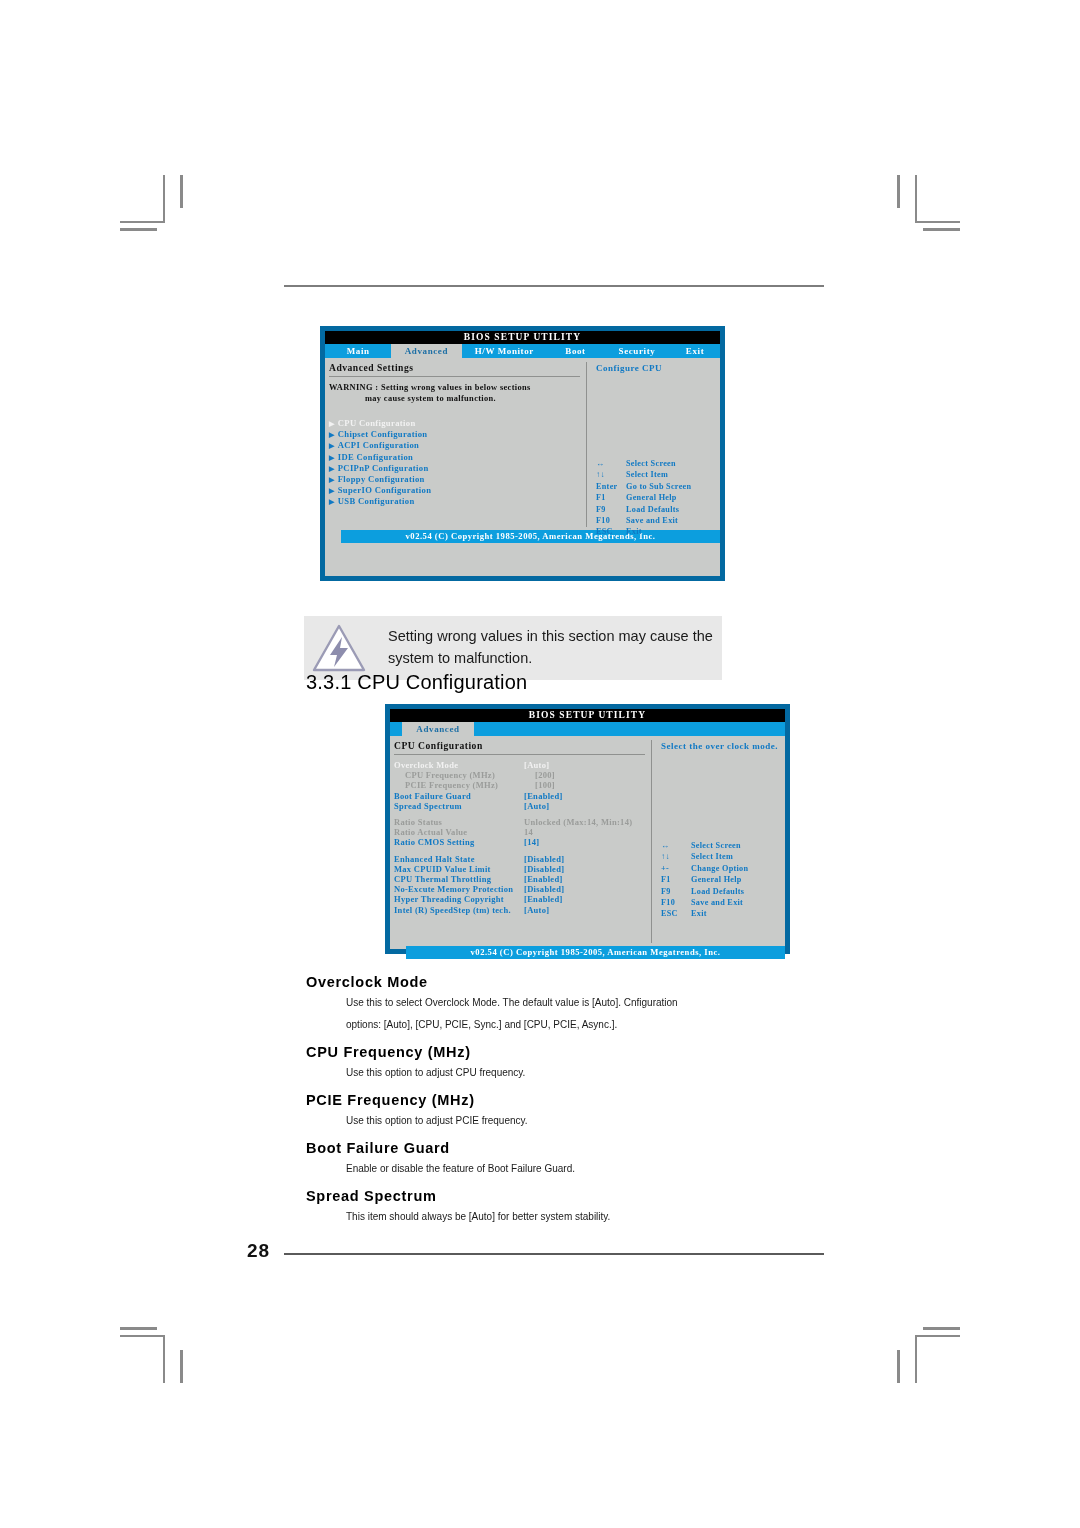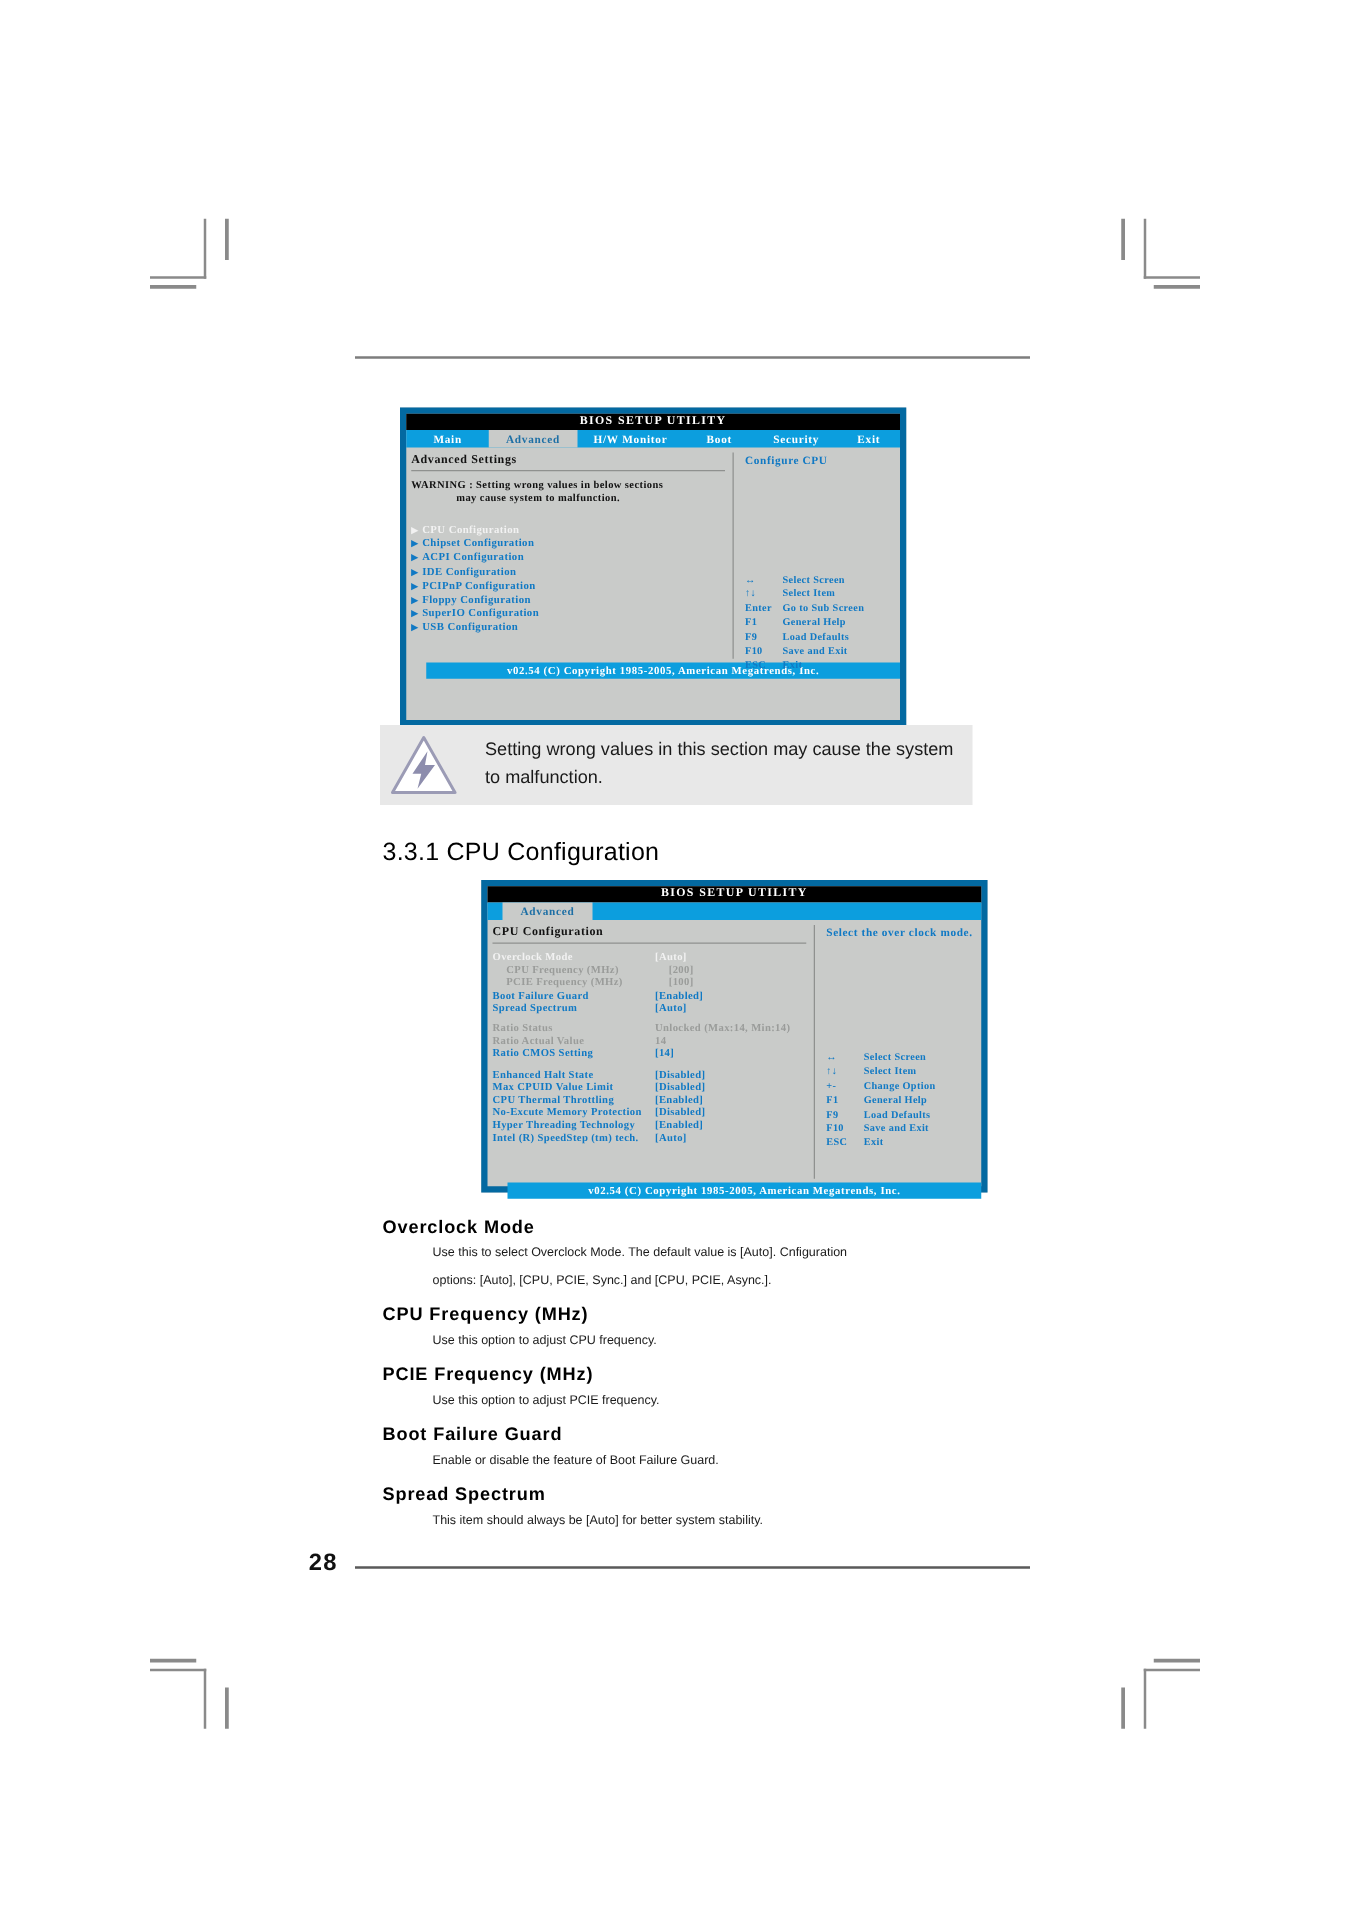--- a/index.html
+++ b/index.html
@@ -195,22 +195,22 @@
   .srow .val { flex: 1 1 auto; }
   .srow.sub .lbl { padding-left: 11px; }
   .srow.dim { color: #9a9c9a; font-weight: bold; }
   .srow.selected { color: #f2f2f2; }
   .srow.plain { color: #9a9c9a; }
   .gap { height: 6px; }
 
   
   .callout {
     position: absolute;
-    left: 304px; top: 580px;
-    width: 474px; height: 64px;
+    left: 304px; top: 616px;
+    width: 418px; height: 64px;
     background: #e8e8e8;
   }
   .callout-icon {
     position: absolute;
     left: 6px; top: 5px;
     width: 58px; height: 54px;
   }
   .callout-text {
     position: absolute;
     left: 84px; top: 9px;
@@ -420,21 +420,21 @@
           </div>
           <div class="srow">
             <span class="lbl">CPU Thermal Throttling</span>
             <span class="val">[Enabled]</span>
           </div>
           <div class="srow">
             <span class="lbl">No-Excute Memory Protection</span>
             <span class="val">[Disabled]</span>
           </div>
           <div class="srow">
-            <span class="lbl">Hyper Threading Technology</span>
+            <span class="lbl">Hyper Threading Copyright</span>
             <span class="val">[Enabled]</span>
           </div>
           <div class="srow">
             <span class="lbl">Intel (R) SpeedStep (tm) tech.</span>
             <span class="val">[Auto]</span>
           </div>
         </div>
     </div>
     <div class="bios-right">
       <div class="help-title">Select the over clock mode.</div>

